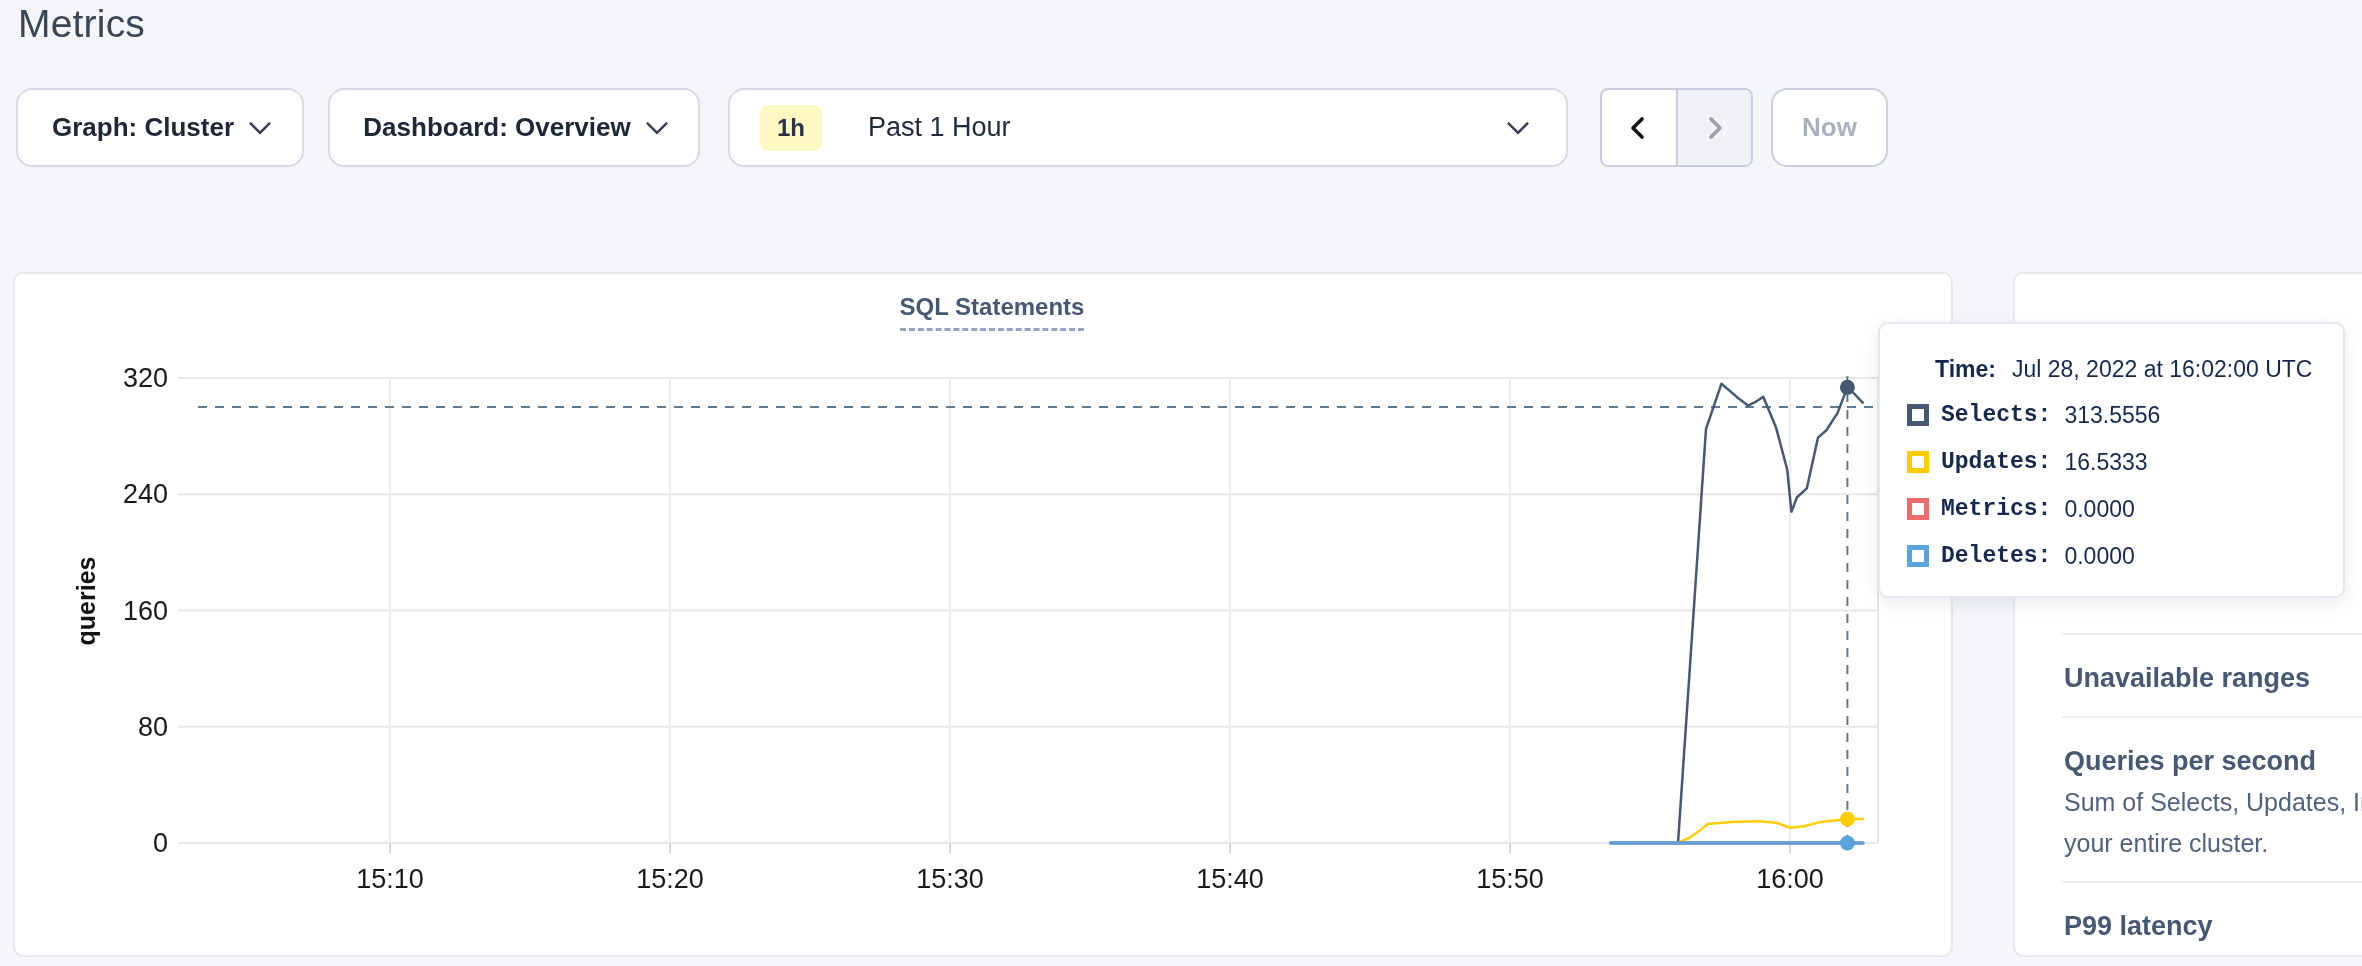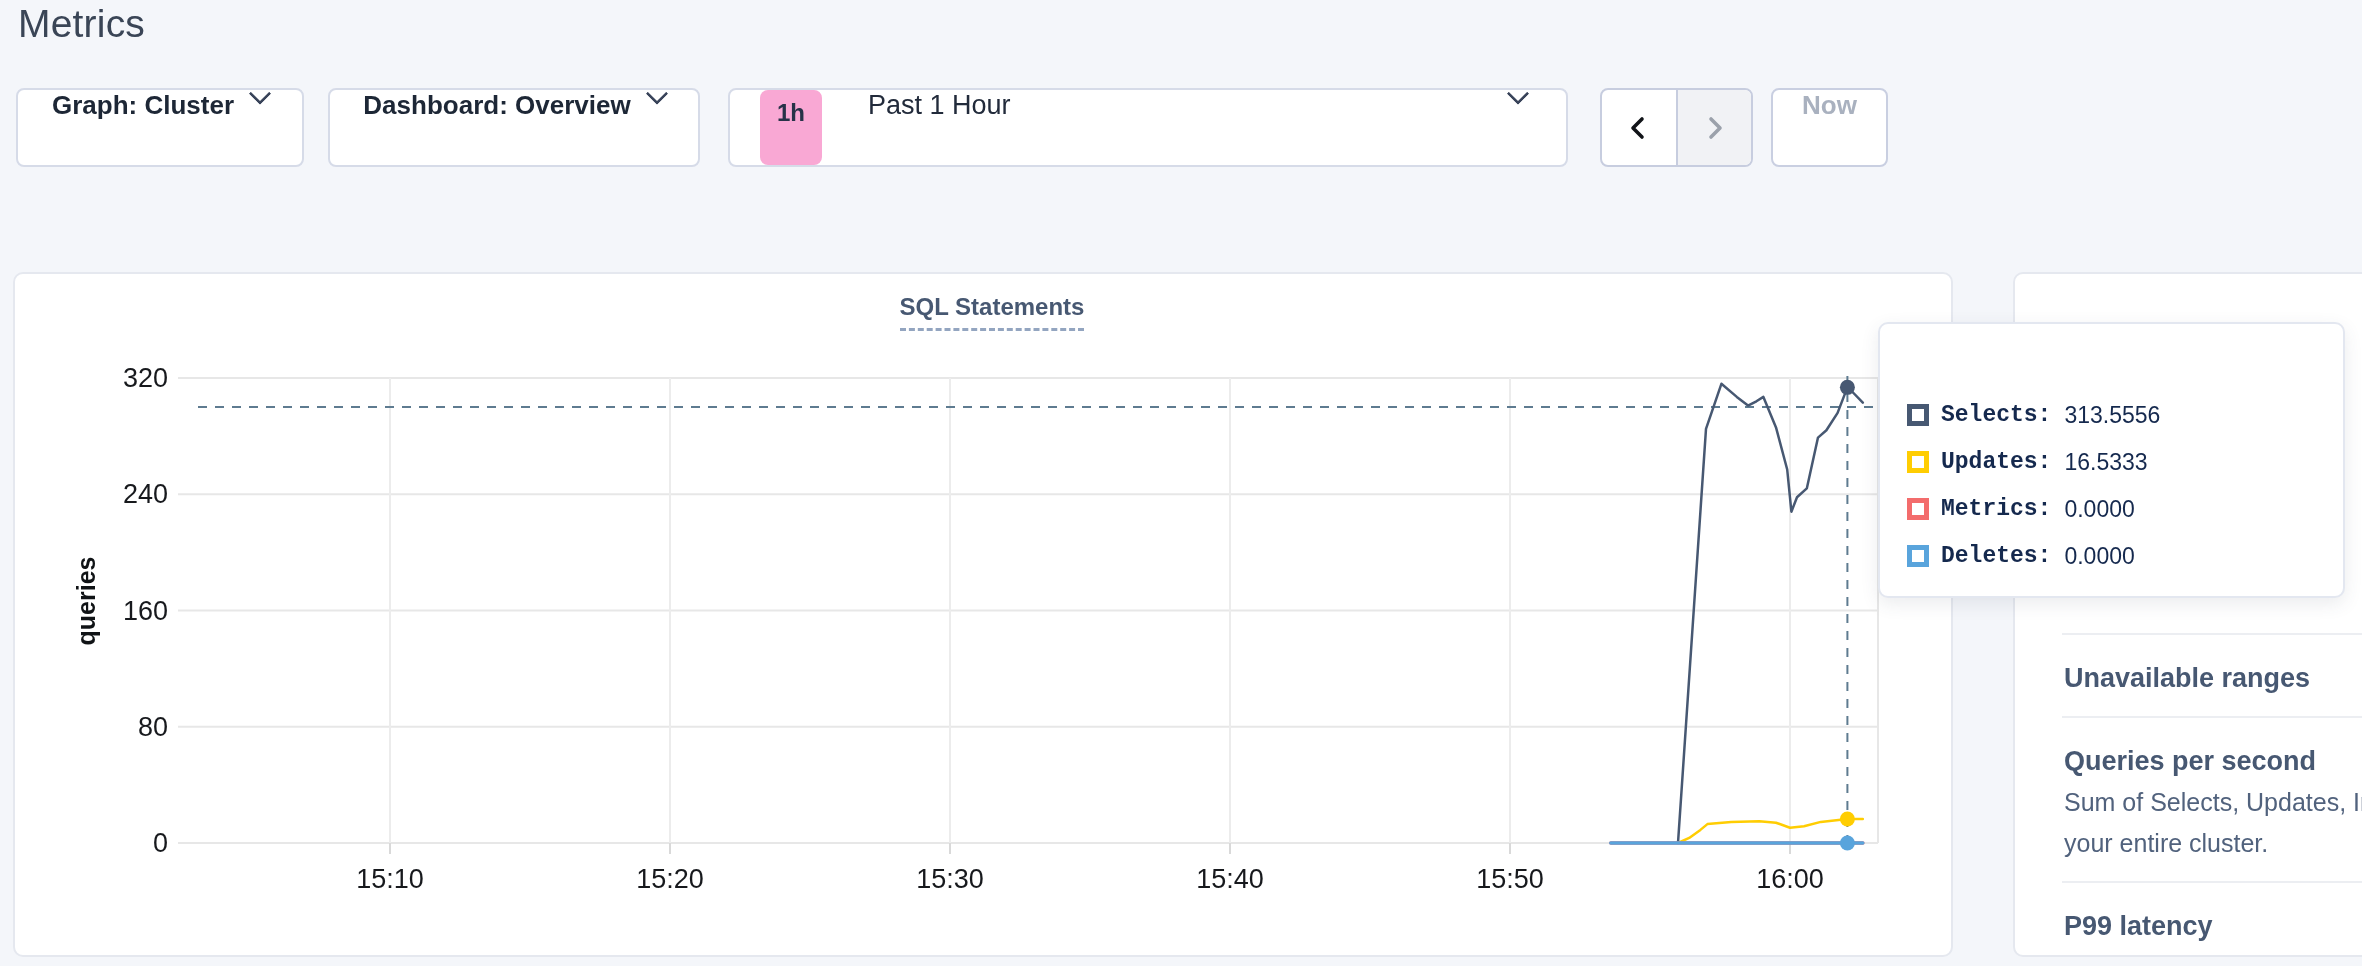--- a/index.html
+++ b/index.html
@@ -10,34 +10,34 @@
     -webkit-font-smoothing:antialiased;
   }
   
   .page-title{
     position:absolute;left:18px;top:2px;
     font-size:39px;font-weight:500;color:#3A4556;letter-spacing:.2px;
   }
   
   .btn{
     position:absolute;top:88px;height:79px;box-sizing:border-box;
-    background:#fff;border:2px solid #D6DBE8;border-radius:8px;
-    display:flex;justify-content:center;gap:18px;
+    background:#fff;border:2px solid #D6DBE8;border-radius:16px;
+    display:flex;align-items:center;justify-content:center;gap:18px;
     cursor:pointer;
   }
   .btn-label{font-size:26px;font-weight:700;color:#1D2736;}
   .chev{
     width:13px;height:13px;border-right:3px solid #39445A;border-bottom:3px solid #39445A;
     transform:rotate(45deg) translate(-3px,-3px);border-radius:1px;
   }
   #graph-btn{left:16px;width:288px;}
   #dashboard-btn{left:328px;width:372px;}
   #time-btn{left:728px;width:840px;justify-content:flex-start;padding:0 40px 0 30px;}
   .badge{
-    background:#f9a8d4;color:#273248;font-weight:700;font-size:24px;
+    background:#fef9c3;color:#273248;font-weight:700;font-size:24px;
     padding:9px 17px;border-radius:8px;
   }
   #time-btn .time-label{margin-left:28px;font-size:27px;font-weight:400;color:#222B3B;}
   #time-btn .chev{margin-left:auto;}
   #nav-group{
     position:absolute;left:1600px;top:88px;width:153px;height:79px;box-sizing:border-box;
     border:2px solid #C7CDDF;border-radius:8px;background:#fff;display:flex;overflow:hidden;
   }
   .nav-half{flex:1;display:flex;align-items:center;justify-content:center;cursor:pointer;}
   .nav-half.next{background:#F1F2F5;border-left:2px solid #C7CDDF;cursor:default;}
@@ -158,20 +158,23 @@
     <polyline points="1678.0,843.0 1689.2,837.9 1700.4,829.9 1707.4,824.1 1731.2,821.9 1759.2,821.2 1776.0,822.7 1790.0,827.7 1804.0,826.3 1820.8,821.9 1847.4,819.0 1862.8,819.0" fill="none" stroke="#FFCD02" stroke-width="2.5" stroke-linejoin="round" stroke-linecap="round"></polyline>
     <polyline points="1610.8,843.0 1862.8,843.0" fill="none" stroke="#F36C6C" stroke-width="3.5" stroke-linejoin="round" stroke-linecap="round"></polyline>
     <polyline points="1610.8,843.0 1862.8,843.0" fill="none" stroke="#59A4DC" stroke-width="3.5" stroke-linejoin="round" stroke-linecap="round"></polyline>
     <circle cx="1847.3999999999999" cy="387.36451874999995" r="7.5" fill="#475872"></circle>
     <circle cx="1847.3999999999999" cy="818.9750484375" r="7.5" fill="#FFCD02"></circle>
     <circle cx="1847.3999999999999" cy="843" r="7.5" fill="#59A4DC"></circle>
   </svg>
 <div id="plot-hover-region"></div>
 
 <div id="tooltip">
+  <div class="tt-time">
+    <b>Time:</b><span>Jul 28, 2022 at 16:02:00 UTC</span>
+  </div>
   <div id="tt-rows">
       <div class="tt-row">
        <span class="sq" style="border-color:#475872"></span>
        <b>Selects:</b>
        <span>313.5556</span>
      </div>
       <div class="tt-row">
        <span class="sq" style="border-color:#FFCD02"></span>
        <b>Updates:</b>
        <span>16.5333</span>

